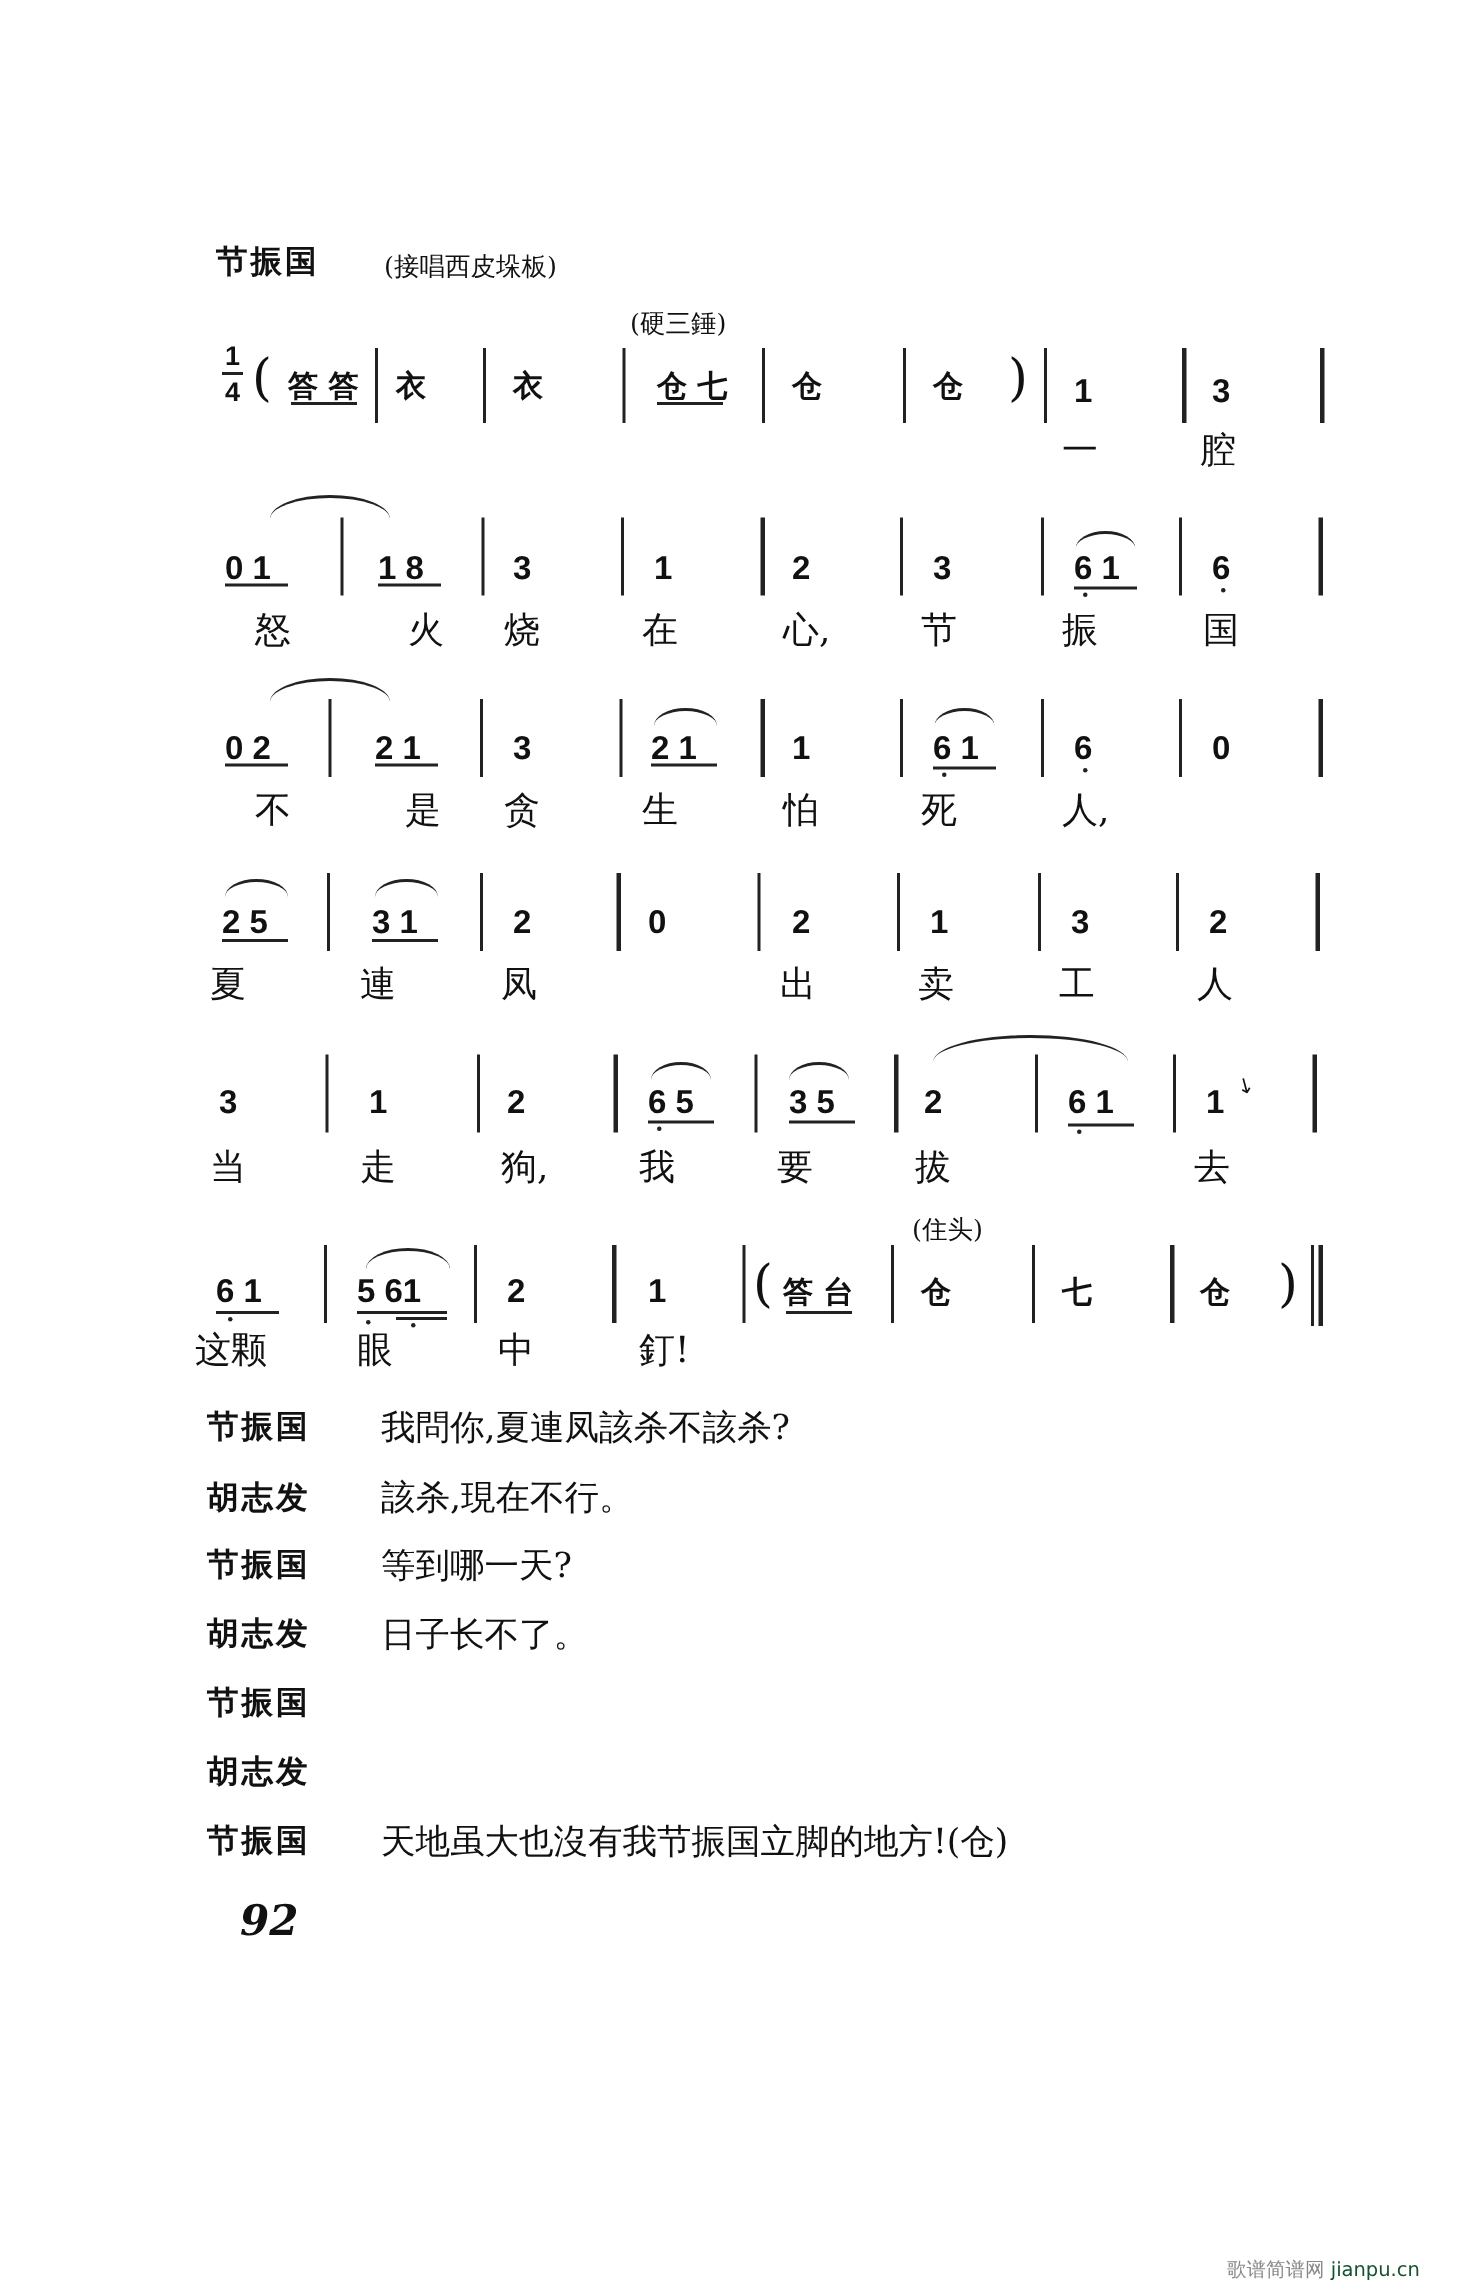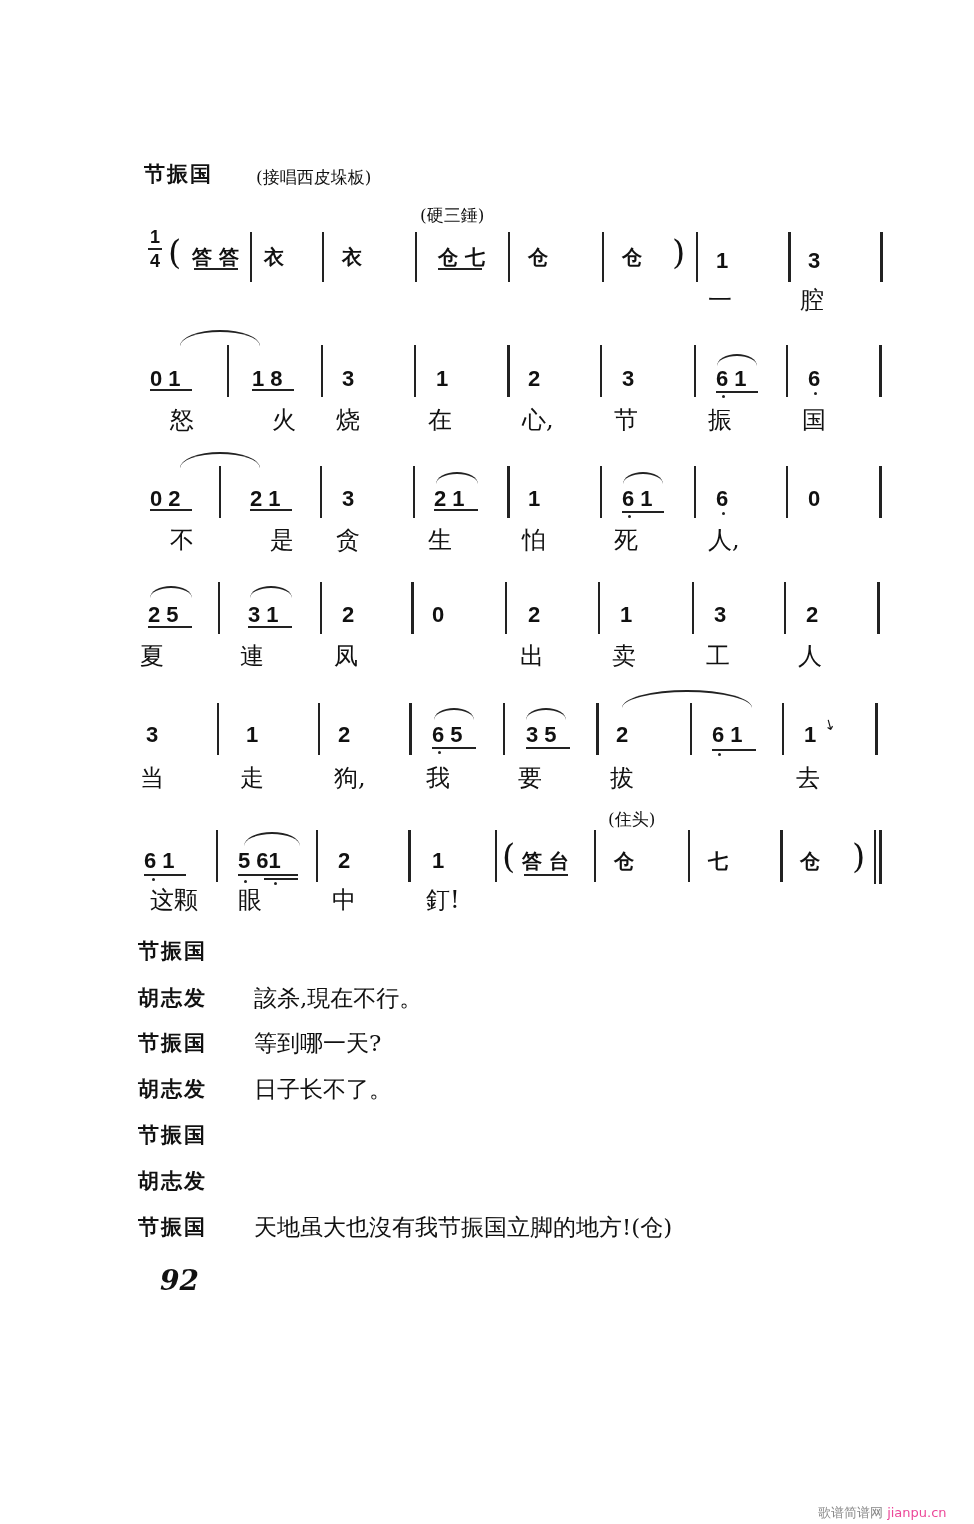--- a/index.html
+++ b/index.html
@@ -17,21 +17,21 @@
   .bar.thick { width:3px; }
   .ul { position:absolute; height:2px; background:#222; }
   .dot { position:absolute; width:3px; height:3px; background:#222; border-radius:50%; }
   .slur { position:absolute; border-top:2px solid #222; border-radius:50% 50% 0 0 / 100% 100% 0 0; height:10px; }
   .paren { font-size:34px; font-family:"DejaVu Serif", serif; font-weight:normal; }
   .dlg-row { position:absolute; left:138px; display:flex; align-items:center; height:34px; }
   .dlg-speaker { width:116px; font-weight:bold; font-size:21px; letter-spacing:2px; font-family:"DejaVu Sans", sans-serif; }
   .dlg-line { font-size:23px; font-family:"DejaVu Serif", serif; white-space:nowrap; }
   .pagenum { font-family:"DejaVu Serif", serif; font-style:italic; font-weight:bold; font-size:28px; }
   .watermark { font-size:13px; color:#888; font-family:"DejaVu Sans", sans-serif; }
-  .watermark .wm-en { color:#ec4899; }
+  .watermark .wm-en { color:#14532d; }
   .frac { display:flex; flex-direction:column; align-items:center; font-weight:bold; font-size:18px; font-family:"Liberation Sans", sans-serif; line-height:18px; }
   .frac .line { width:14px; height:2px; background:#222; margin:2px 0; }
 </style>
 </head>
 <body>
 
 <div class="abs role" style="left:144px;top:160px;">节振国</div>
 <div class="abs cue" style="left:256px;top:166px;">(接唱西皮垛板)</div>
 
 <div>
@@ -221,29 +221,30 @@
   <div class="ul" style="left:524px;top:874px;width:44px;"></div>
   <div class="bar" style="left:594px;top:830px;height:52px;"></div>
   <div class="abs perc" style="left:614px;top:848px;">仓</div>
   <div class="bar" style="left:688px;top:830px;height:52px;"></div>
   <div class="abs perc" style="left:708px;top:848px;">七</div>
   <div class="bar thick" style="left:780px;top:830px;height:52px;"></div>
   <div class="abs perc" style="left:800px;top:848px;">仓</div>
   <div class="abs paren" style="left:852px;top:836px;">)</div>
   <div class="bar" style="left:874px;top:830px;height:54px;"></div>
   <div class="bar thick" style="left:879px;top:830px;height:54px;"></div>
-  <div class="abs lyric" style="left:150px;top:884px;">这颗</div>
+  <div class="abs lyric" style="left:130px;top:884px;">这颗</div>
   <div class="abs lyric" style="left:238px;top:884px;">眼</div>
   <div class="abs lyric" style="left:332px;top:884px;">中</div>
   <div class="abs lyric" style="left:426px;top:884px;">釘!</div>
 </div>
 
 <div>
   <div class="dlg-row" style="top:934px;">
     <span class="dlg-speaker">节振国</span>
+    <span class="dlg-line">我問你,夏連凤該杀不該杀?</span>
   </div>
   <div class="dlg-row" style="top:981px;">
     <span class="dlg-speaker">胡志发</span>
     <span class="dlg-line">該杀,現在不行。</span>
   </div>
   <div class="dlg-row" style="top:1026px;">
     <span class="dlg-speaker">节振国</span>
     <span class="dlg-line">等到哪一天?</span>
   </div>
   <div class="dlg-row" style="top:1072px;">

